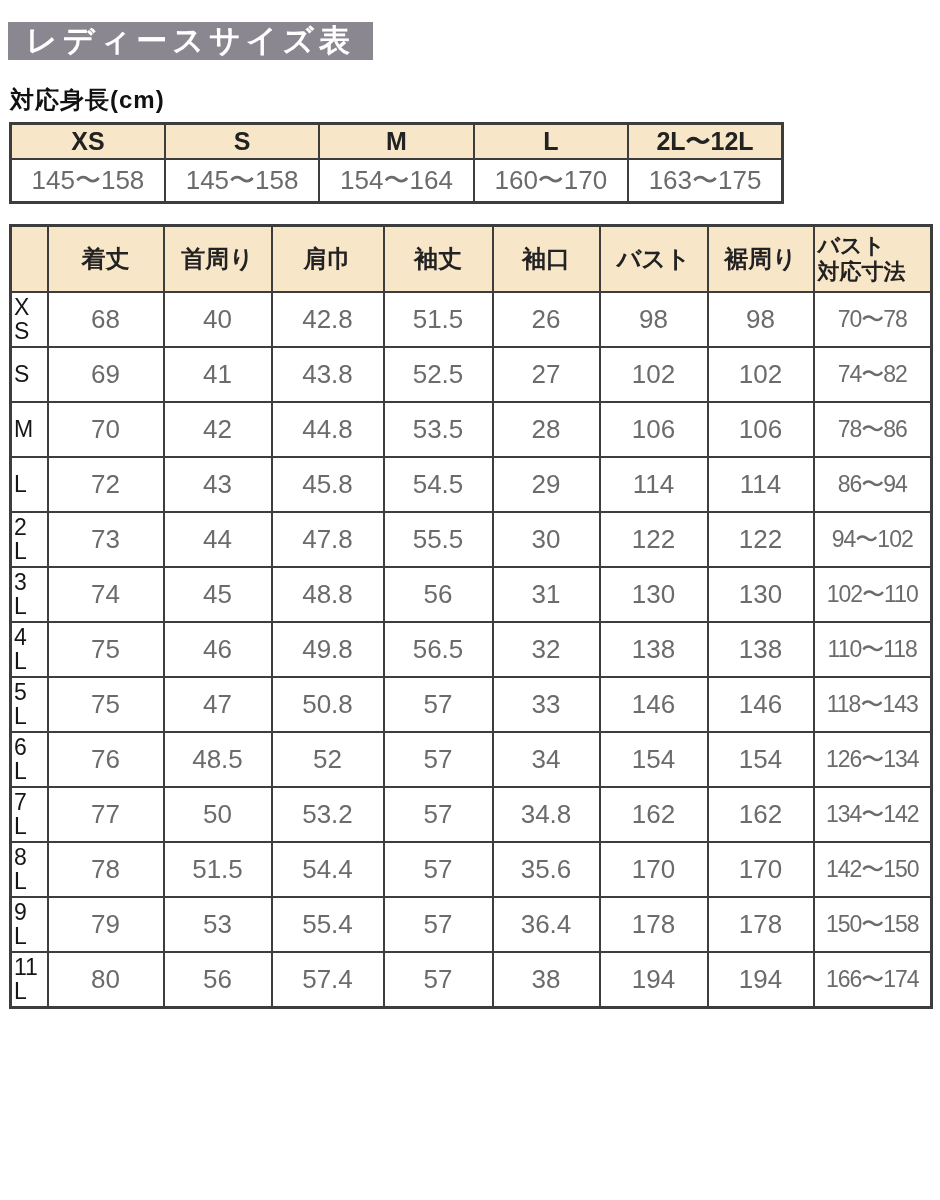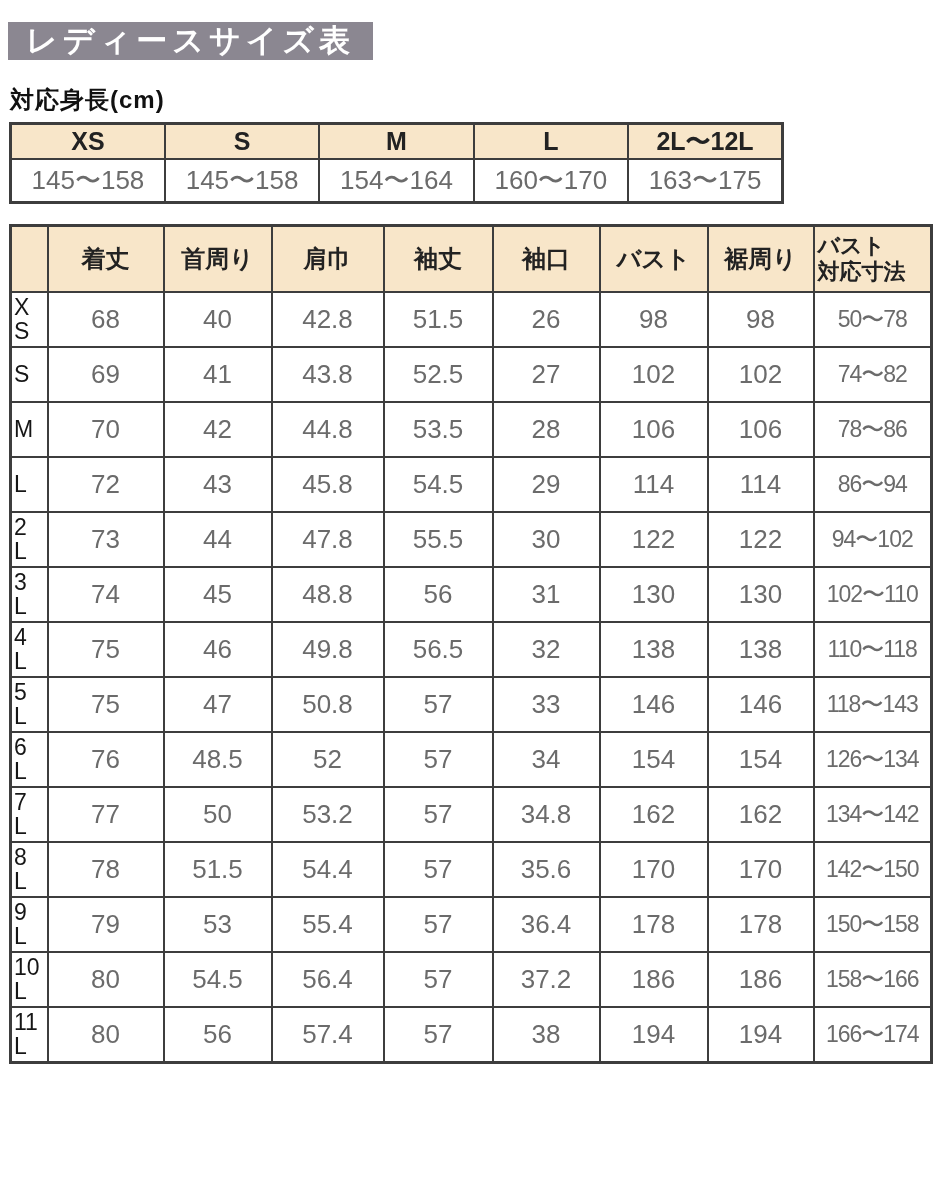--- a/index.html
+++ b/index.html
@@ -126,21 +126,21 @@
       <tr>
         <th class="size">X
 S</th>
         <td>68</td>
         <td>40</td>
         <td>42.8</td>
         <td>51.5</td>
         <td>26</td>
         <td>98</td>
         <td>98</td>
-        <td class="last">50〜78</td>
+        <td class="last">70〜78</td>
       </tr>
       <tr>
         <th class="size">S</th>
         <td>69</td>
         <td>41</td>
         <td>43.8</td>
         <td>52.5</td>
         <td>27</td>
         <td>102</td>
         <td>102</td>
@@ -258,32 +258,20 @@
         <td>79</td>
         <td>53</td>
         <td>55.4</td>
         <td>57</td>
         <td>36.4</td>
         <td>178</td>
         <td>178</td>
         <td class="last">150〜158</td>
       </tr>
       <tr>
-        <th class="size">10
-L</th>
-        <td>80</td>
-        <td>54.5</td>
-        <td>56.4</td>
-        <td>57</td>
-        <td>37.2</td>
-        <td>186</td>
-        <td>186</td>
-        <td class="last">158〜166</td>
-      </tr>
-      <tr>
         <th class="size">11
 L</th>
         <td>80</td>
         <td>56</td>
         <td>57.4</td>
         <td>57</td>
         <td>38</td>
         <td>194</td>
         <td>194</td>
         <td class="last">166〜174</td>

